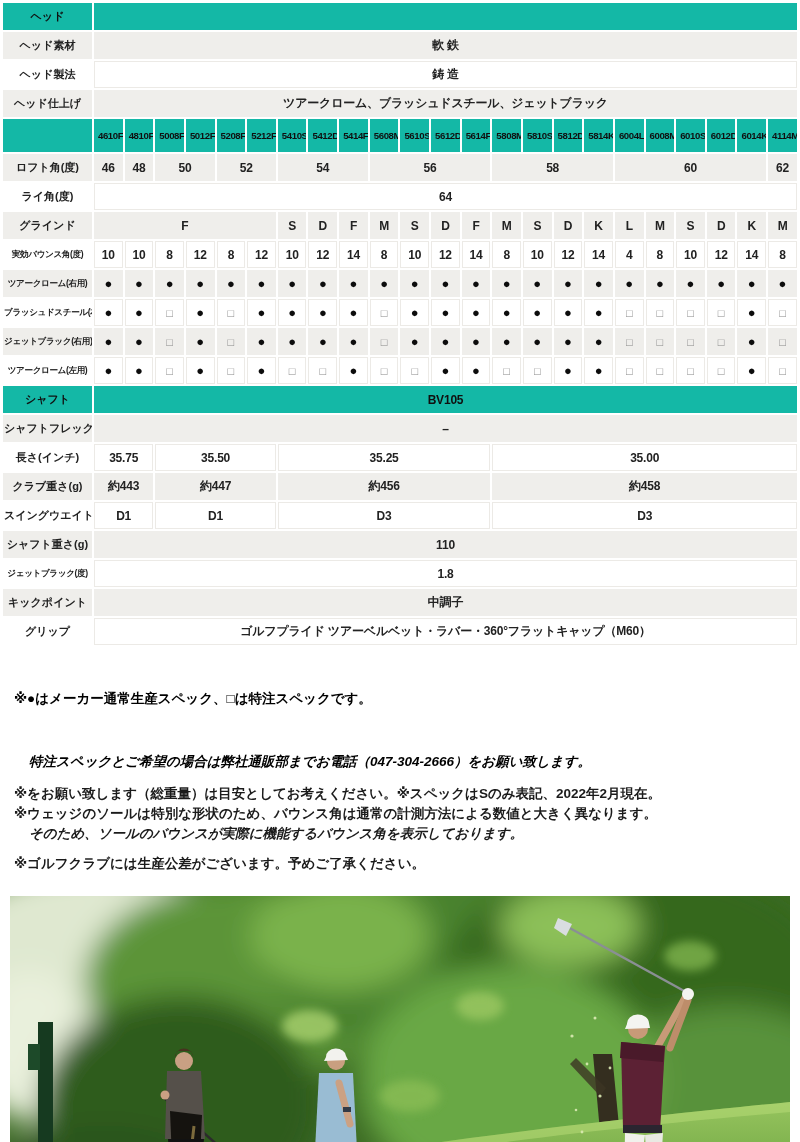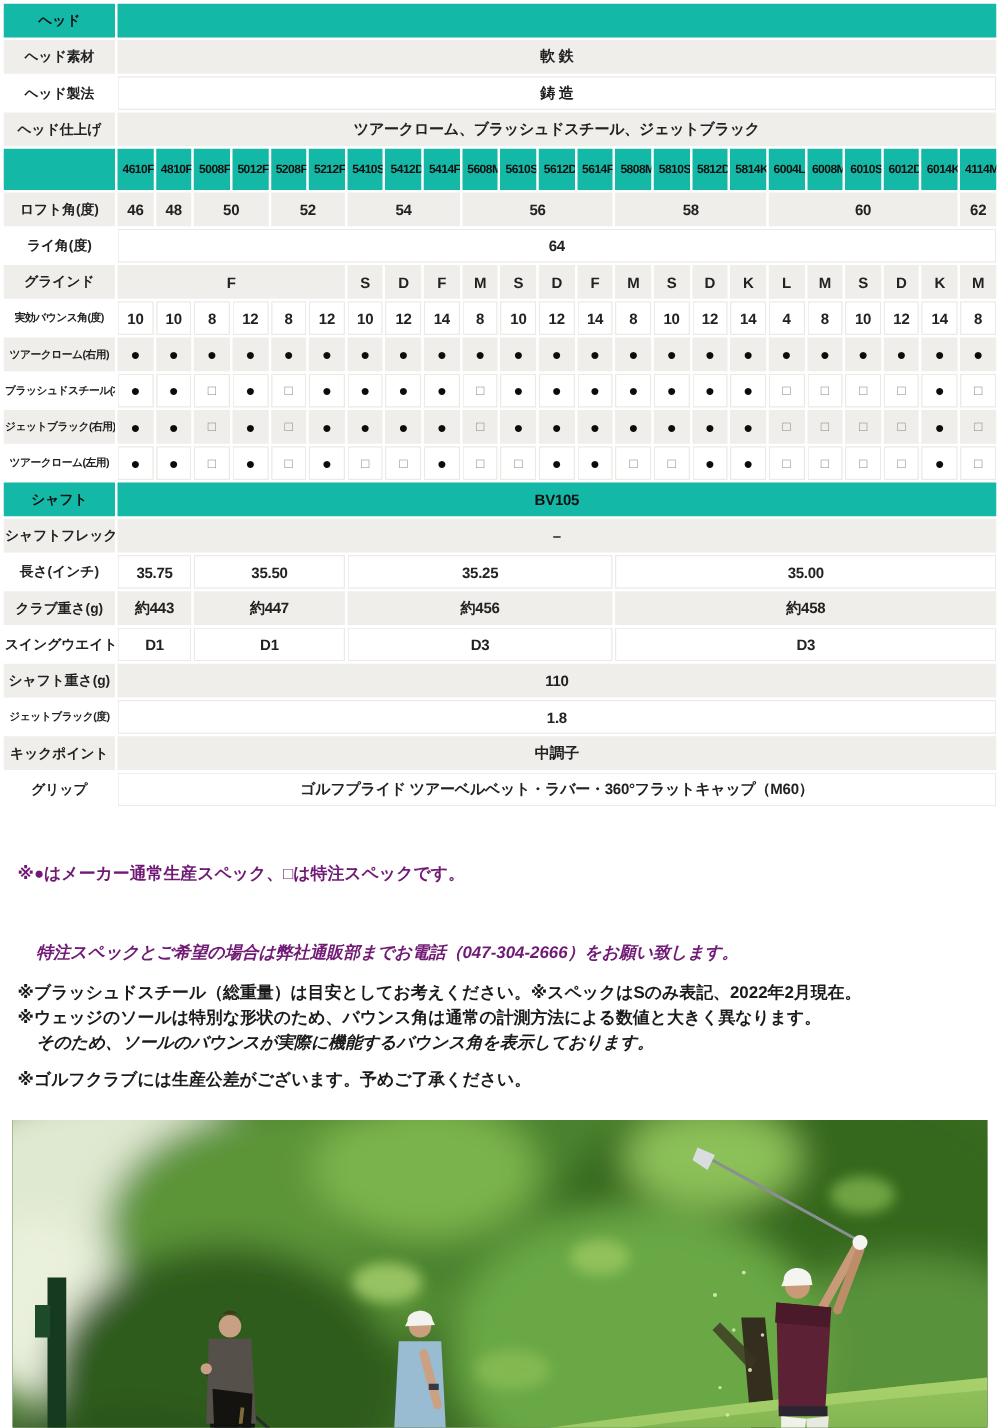--- a/index.html
+++ b/index.html
@@ -17,21 +17,21 @@
   td.lbl.sm{font-size:8.6px;letter-spacing:-0.4px;}
   tr.gray td{color:#101010;font-weight:bold;}
   td.model{font-size:9.6px;font-weight:bold;color:#151515;letter-spacing:-0.4px;padding:4px;}
   td.val{font-size:12px;font-weight:bold;color:#222;letter-spacing:-0.2px;}
   td.mark{font-weight:normal;}
   td.mark.on{font-size:13px;color:#0c0c0c;}
   td.mark.off{font-size:11px;color:#8a8a8a;}
 
   
   .notes{margin:16px 0 0 14px;}
-  .note-red{color:#701a75;font-size:13.5px;font-weight:bold;line-height:1.55;margin-top:42px;}
+  .note-red{color:#000000;font-size:13.5px;font-weight:bold;line-height:1.55;margin-top:42px;}
   .notes-black{margin-top:11px;}
   .note{color:#1b1b1b;font-size:13.5px;font-weight:bold;line-height:1.5;}
   .indent{padding-left:15px;font-style:italic;}
   .gap-before{margin-top:9px;}
 
   
   .photo{margin:22px 10px 0 10px;width:780px;height:372px;overflow:hidden;background:#3f7026;}
   .photo svg{display:block;}
 </style>
 </head>
@@ -323,21 +323,21 @@
       </tbody>
   </table>
 </div>
 
 <div class="notes">
   <div id="notes-red">
       <div class="note-red">※●はメーカー通常生産スペック、□は特注スペックです。</div>
       <div class="note-red indent">特注スペックとご希望の場合は弊社通販部までお電話（047-304-2666）をお願い致します。</div>
     </div>
   <div id="notes-black" class="notes-black">
-      <div class="note">※ブラッシュドスチール（総重量）は目安としてお考えください。※スペックはSのみ表記、2022年2月現在。</div>
+      <div class="note">※をお願い致します（総重量）は目安としてお考えください。※スペックはSのみ表記、2022年2月現在。</div>
       <div class="note">※ウェッジのソールは特別な形状のため、バウンス角は通常の計測方法による数値と大きく異なります。</div>
       <div class="note indent">そのため、ソールのバウンスが実際に機能するバウンス角を表示しております。</div>
       <div class="note gap-before">※ゴルフクラブには生産公差がございます。予めご了承ください。</div>
     </div>
 </div>
 
 <div class="photo" aria-label="Three golfers on a sunny golf course: two men watching at left (one in dark polo holding a wedge, one in light blue shirt and white cap), a golfer in maroon polo and white pants finishing a wedge swing at right, with a black-and-tan shag bag and white golf balls on the grass">
   <svg viewBox="0 0 780 372" width="780" height="372" preserveAspectRatio="none">
     <defs>
       <linearGradient id="grassG" x1="0" y1="0" x2="0" y2="1">

